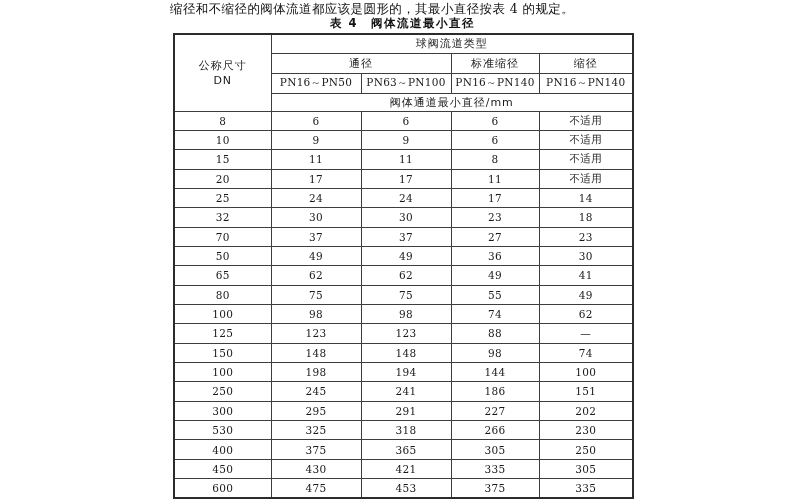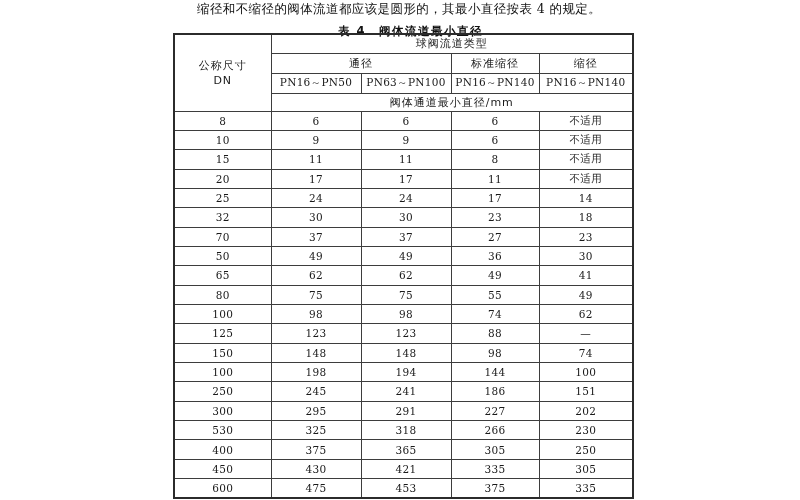--- a/index.html
+++ b/index.html
@@ -10,34 +10,34 @@
     overflow: hidden;
   }
   .page {
     position: relative;
     width: 800px; height: 500px;
     font-family: "DejaVu Sans", "Liberation Sans", sans-serif;
     color: #1a1a1a;
   }
   .intro {
     position: absolute;
-    left: 197px; top: 1px;
+    left: 170px; top: 1px;
     margin: 0;
     font-family: "DejaVu Serif", "Liberation Serif", serif;
     font-size: 12.5px;
     letter-spacing: 0.4px;
     line-height: 15px;
     white-space: nowrap;
     color: #111;
   }
   .table-title {
     position: absolute;
     left: 173px; top: 16px;
     width: 459px;
-    margin: 8px;
+    margin: 0;
     text-align: center;
     font-size: 11.5px;
     font-weight: bold;
     letter-spacing: 1.5px;
     color: #111;
   }
   table.min-dia {
     position: absolute;
     left: 173px; top: 33px;
     width: 459px;

